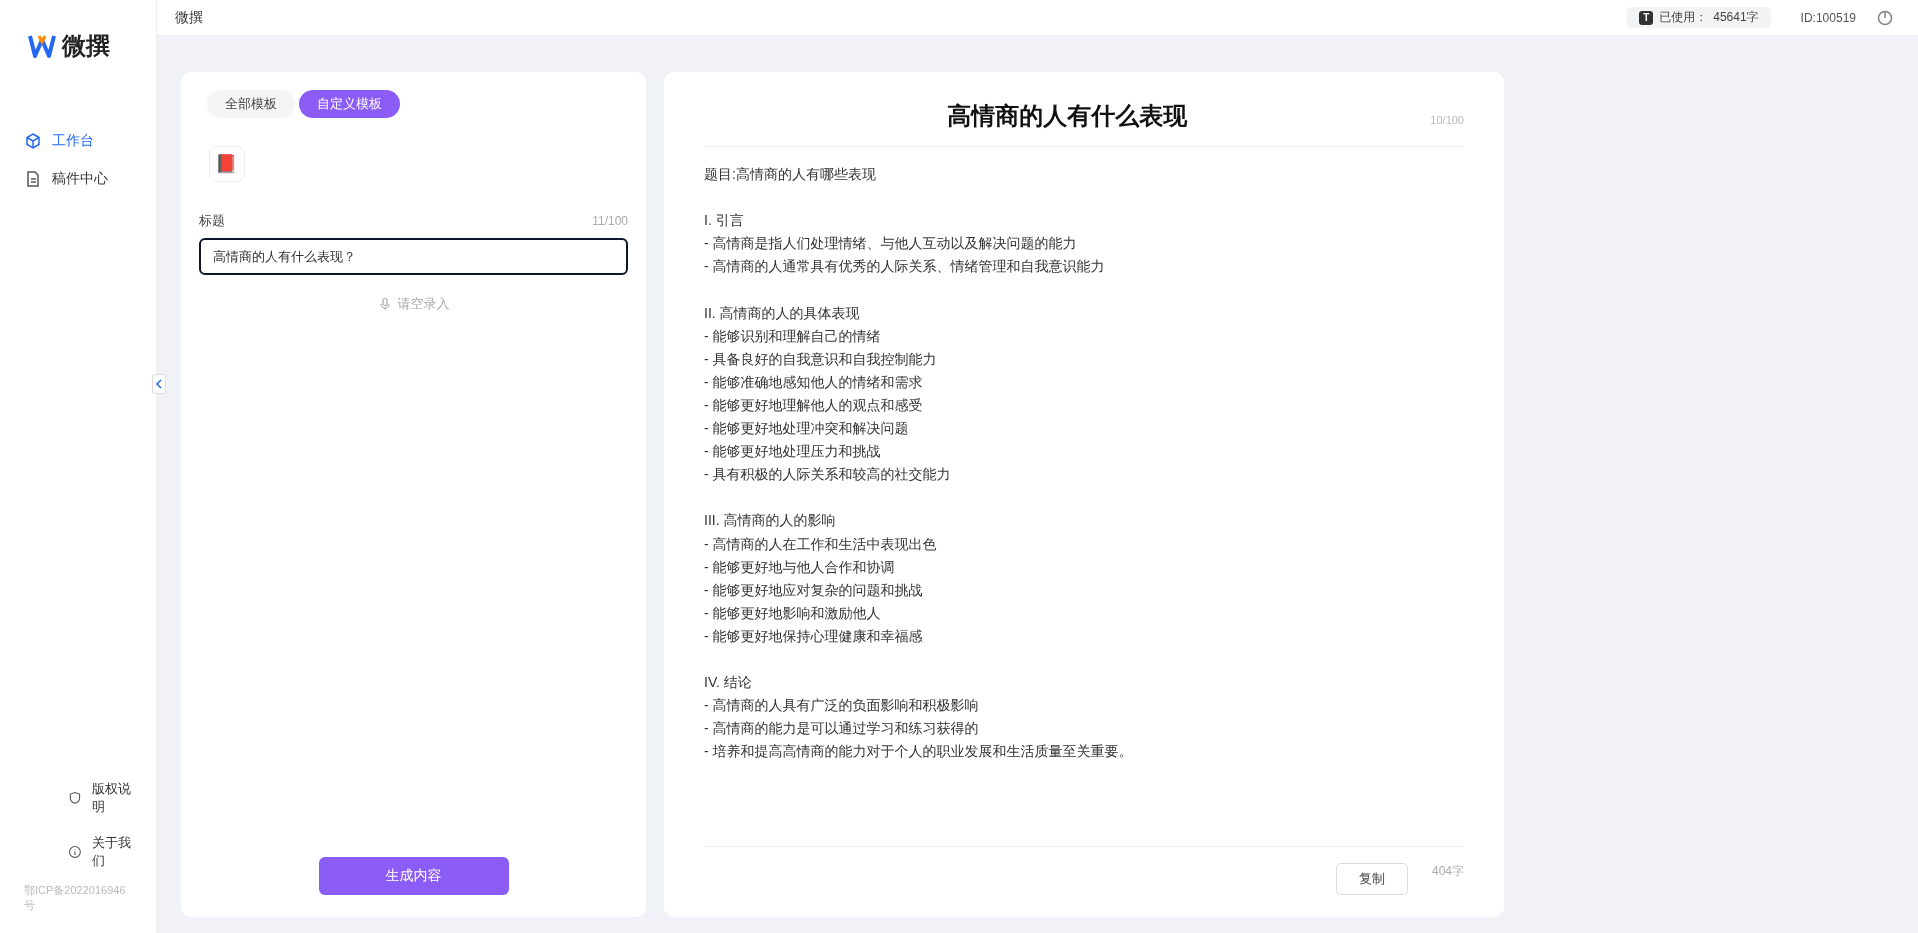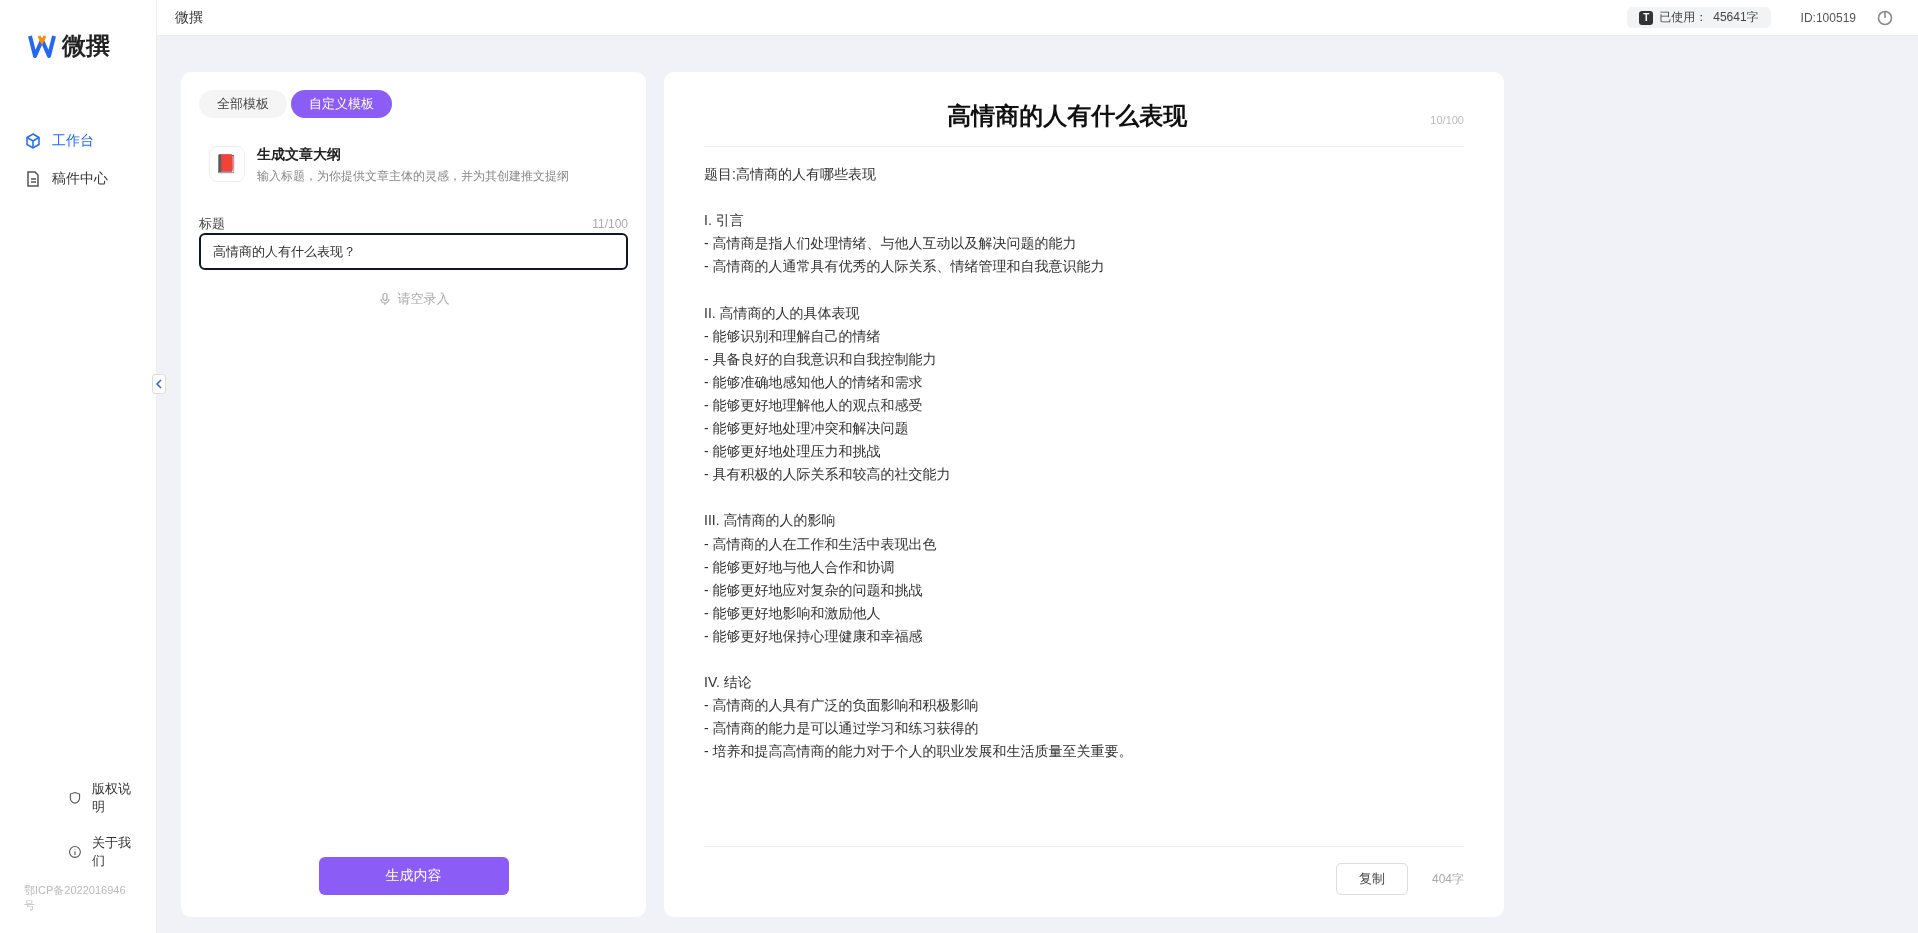--- a/index.html
+++ b/index.html
@@ -23,42 +23,42 @@
 .topbar-title { font-size: 14px; color: #333; }
 .topbar-spacer { flex: 1; }
 .usage-pill { background: #f2f3f5; border-radius: 5px; padding: 2px 12px; font-size: 12px; color: #444; display: flex; align-items: center; gap: 6px; margin-right: 30px; }
 .usage-pill .t-ico { width: 14px; height: 14px; background: #333; color: #fff; border-radius: 3px; font-size: 10px; display: flex; align-items: center; justify-content: center; font-weight: 700; }
 .user-id { font-size: 12px; color: #555; margin-right: 20px; }
 .power-ico { width: 18px; height: 18px; color: #888; cursor: pointer; }
 .content { flex: 1; display: flex; gap: 18px; padding: 36px 16px 16px 24px; }
 .panel { background: #fff; border-radius: 10px; display: flex; flex-direction: column; position: relative; }
 .panel-left { width: 465px; }
 .panel-right { flex: 1; max-width: 840px; }
-.tabs { display: flex; gap: 4px; padding: 18px 18px 0 18px; }
+.tabs { display: flex; gap: 4px; padding: 18px 18px 0 18px; margin-left: 8px; }
 .tab { padding: 5px 18px; border-radius: 20px; font-size: 13px; cursor: pointer; color: #444; background: #f5f5f5; }
 .tab.active { background: #8b5cf6; color: #fff; }
 .template-card { margin: 16px 18px 0; padding: 12px 10px; border-radius: 8px; display: flex; gap: 12px; }
 .template-ico { width: 36px; height: 36px; background: #fff; border: 1px solid #eee; border-radius: 8px; display: flex; align-items: center; justify-content: center; font-size: 18px; }
 .template-txt .template-title { font-size: 14px; font-weight: 600; color: #222; margin-bottom: 4px; }
 .template-txt .template-desc { font-size: 12px; color: #888; }
 .form-block { padding: 18px 18px 0; }
-.form-row { display: flex; justify-content: space-between; align-items: center; }
+.form-row { display: flex; justify-content: space-between; align-items: center; margin-bottom: 8px; }
 .form-label { font-size: 13px; color: #444; }
 .form-counter { font-size: 12px; color: #aaa; }
 .title-input { width: 100%; border: 2px solid #0f172a; border-radius: 6px; padding: 9px 12px; font-size: 13px; color: #333; outline: none; }
 .voice-row { display: flex; align-items: center; justify-content: center; gap: 6px; padding: 20px 0; color: #aaa; font-size: 13px; cursor: pointer; }
 .voice-row .mic { width: 14px; height: 14px; }
 .left-spacer { flex: 1; }
 .generate-btn { margin: 0 auto 22px; width: 190px; height: 38px; background: #8b5cf6; color: #fff; border: none; border-radius: 6px; font-size: 14px; cursor: pointer; }
 .output-head { padding: 28px 40px 10px; display: flex; align-items: flex-start; }
 .output-title { flex: 1; text-align: center; font-size: 24px; font-family: "Songti SC", SimSun, serif; font-weight: 600; color: #111; }
 .output-count { font-size: 11px; color: #bbb; padding-top: 14px; white-space: nowrap; }
 .divider { height: 1px; background: #eee; margin: 4px 40px 0; }
 .output-body { padding: 16px 40px 0; font-size: 14px; color: #333; line-height: 1.65; white-space: pre-line; flex: 1; overflow: auto; }
-.output-foot { border-top: 1px solid #eee; margin: 10px 40px 22px; padding-top: 16px; display: flex; justify-content: flex-end; align-items: center; gap: 24px; }
+.output-foot { border-top: 1px solid #eee; margin: 10px 40px 22px; padding-top: 16px; display: flex; justify-content: flex-end; gap: 24px; }
 .copy-btn { border: 1px solid #ddd; background: #fff; padding: 6px 22px; border-radius: 5px; font-size: 13px; color: #444; cursor: pointer; }
 .word-count { font-size: 12px; color: #aaa; }
 </style>
 </head>
 <body>
 
 <div class="app">
   <aside class="sidebar">
     <div class="logo-box">
       <div class="logo-w">
@@ -140,24 +140,20 @@
     <div class="content">
 
       <div class="panel panel-left">
         <div class="tabs">
           <div class="tab">全部模板</div>
           <div class="tab active">自定义模板</div>
         </div>
 
         <div class="template-card">
           <div class="template-ico">📕</div>
-          <div class="template-txt">
-            <div class="template-title">生成文章大纲</div>
-            <div class="template-desc">输入标题，为你提供文章主体的灵感，并为其创建推文提纲</div>
-          </div>
         </div>
 
         <div class="form-block">
           <div class="form-row">
             <span class="form-label">标题</span>
             <span class="form-counter">11/100</span>
           </div>
           <input class="title-input" type="text" value="高情商的人有什么表现？" style="">
         </div>
 

